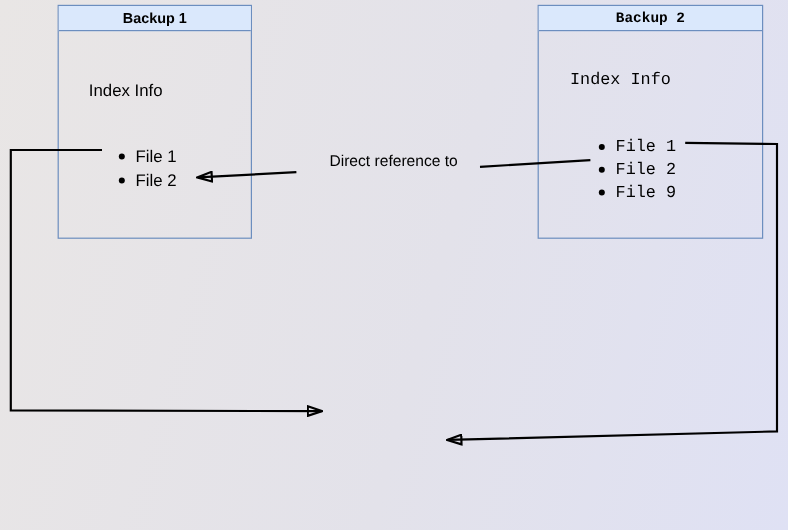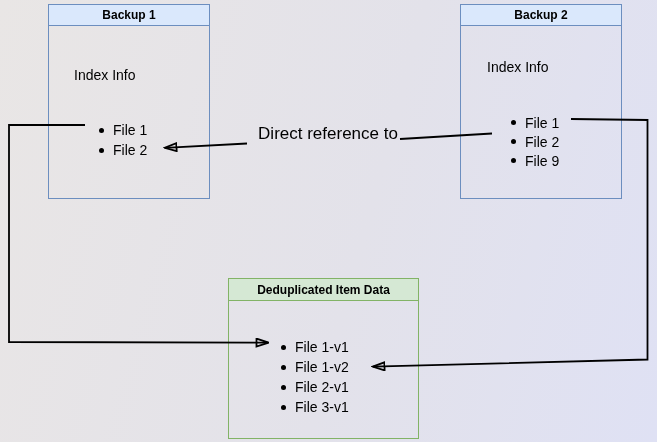--- a/index.html
+++ b/index.html
@@ -73,28 +73,28 @@
     background: var(--text);
     margin-right: 9px;
     flex: 0 0 auto;
   }
   .annotation {
     position: absolute;
     left: 248px;
     top: 125px;
     width: 160px;
     text-align: center;
-    font-size: 17px;
+    font-size: 13px;
     line-height: 17px;
     z-index: 4;
     white-space: nowrap;
   }
   
   #backup1 { left: 48px; top: 4px;  width: 162px; height: 195px; }
-  #backup2 { left: 460px; top: 4px; width: 162px; height: 195px; }
+  #backup2 { left: 448px; top: 4px; width: 188px; height: 195px; font-family: Liberation Mono, monospace; }
   #dedup   { left: 228px; top: 278px; width: 191px; height: 161px; }
   #backup1 .box-label { left: 25px; top: 62px; }
   #backup2 .box-label { left: 26px; top: 54px; }
   #backup1 .item-list { left: 50px; top: 115px; }
   #backup2 .item-list { left: 50px; top: 108px; }
   #dedup   .item-list { left: 52px; top: 58px; }
 </style>
 </head>
 <body>
 
@@ -139,39 +139,18 @@
           <span class="bullet"></span>
           <span>File 2</span>
         </div>
         <div class="item">
           <span class="bullet"></span>
           <span>File 9</span>
         </div>
       </div>
   </div>
 
-  <div class="box green" id="dedup">
-    <div class="box-header">Deduplicated Item Data</div>
-    <div class="item-list">
-        <div class="item">
-          <span class="bullet"></span>
-          <span>File 1-v1</span>
-        </div>
-        <div class="item">
-          <span class="bullet"></span>
-          <span>File 1-v2</span>
-        </div>
-        <div class="item">
-          <span class="bullet"></span>
-          <span>File 2-v1</span>
-        </div>
-        <div class="item">
-          <span class="bullet"></span>
-          <span>File 3-v1</span>
-        </div>
-      </div>
-  </div>
 
   <div class="annotation">
     <div>Direct reference to</div>
   </div>
 
 </div>
 
 </body></html>

